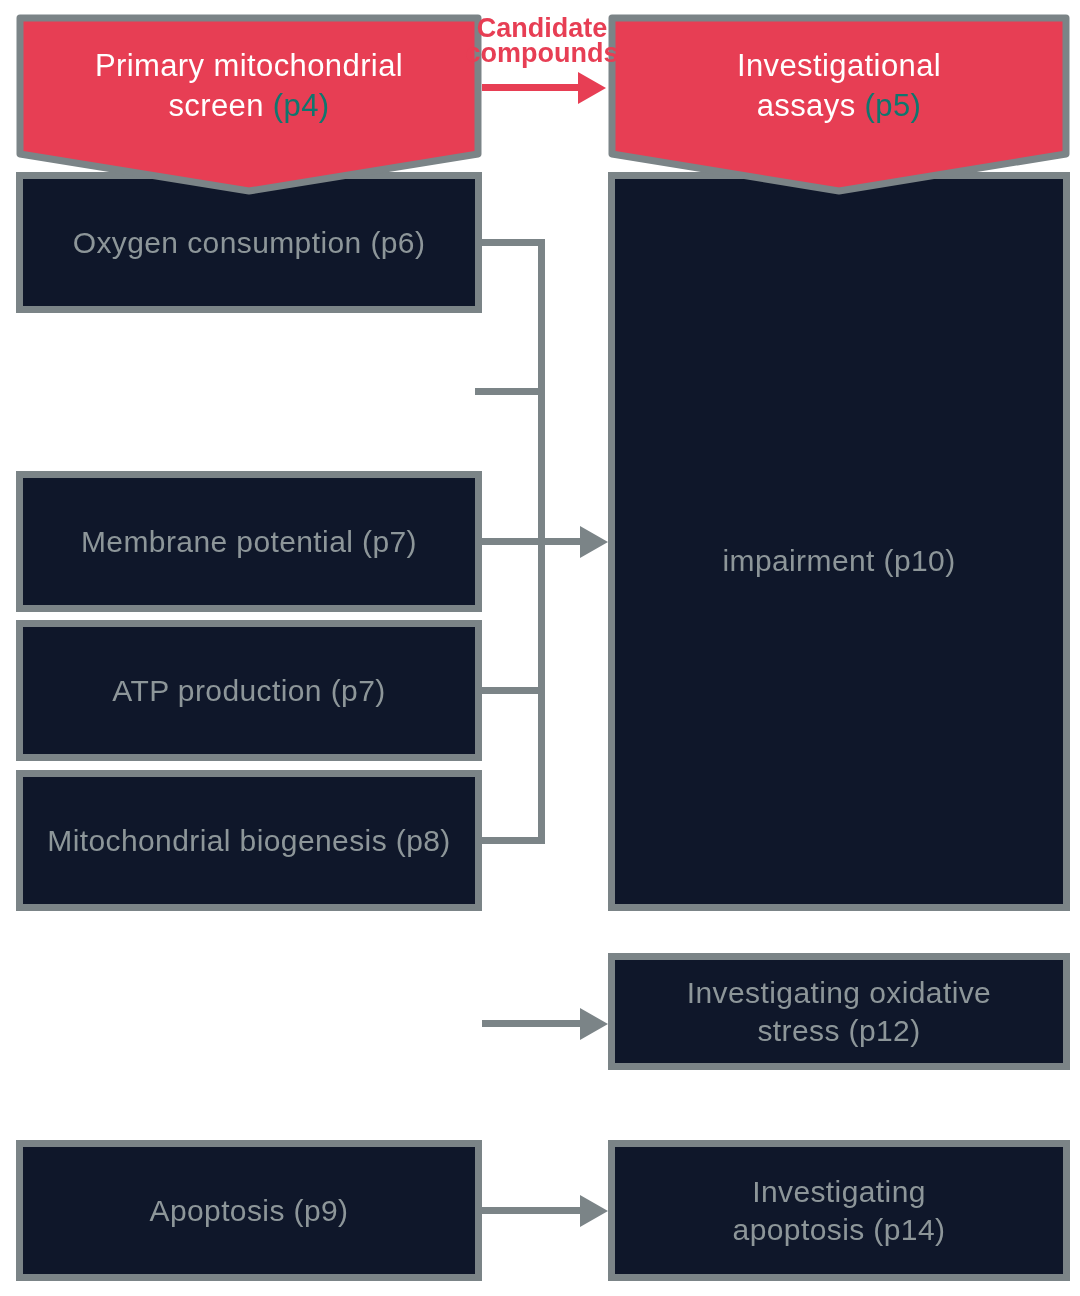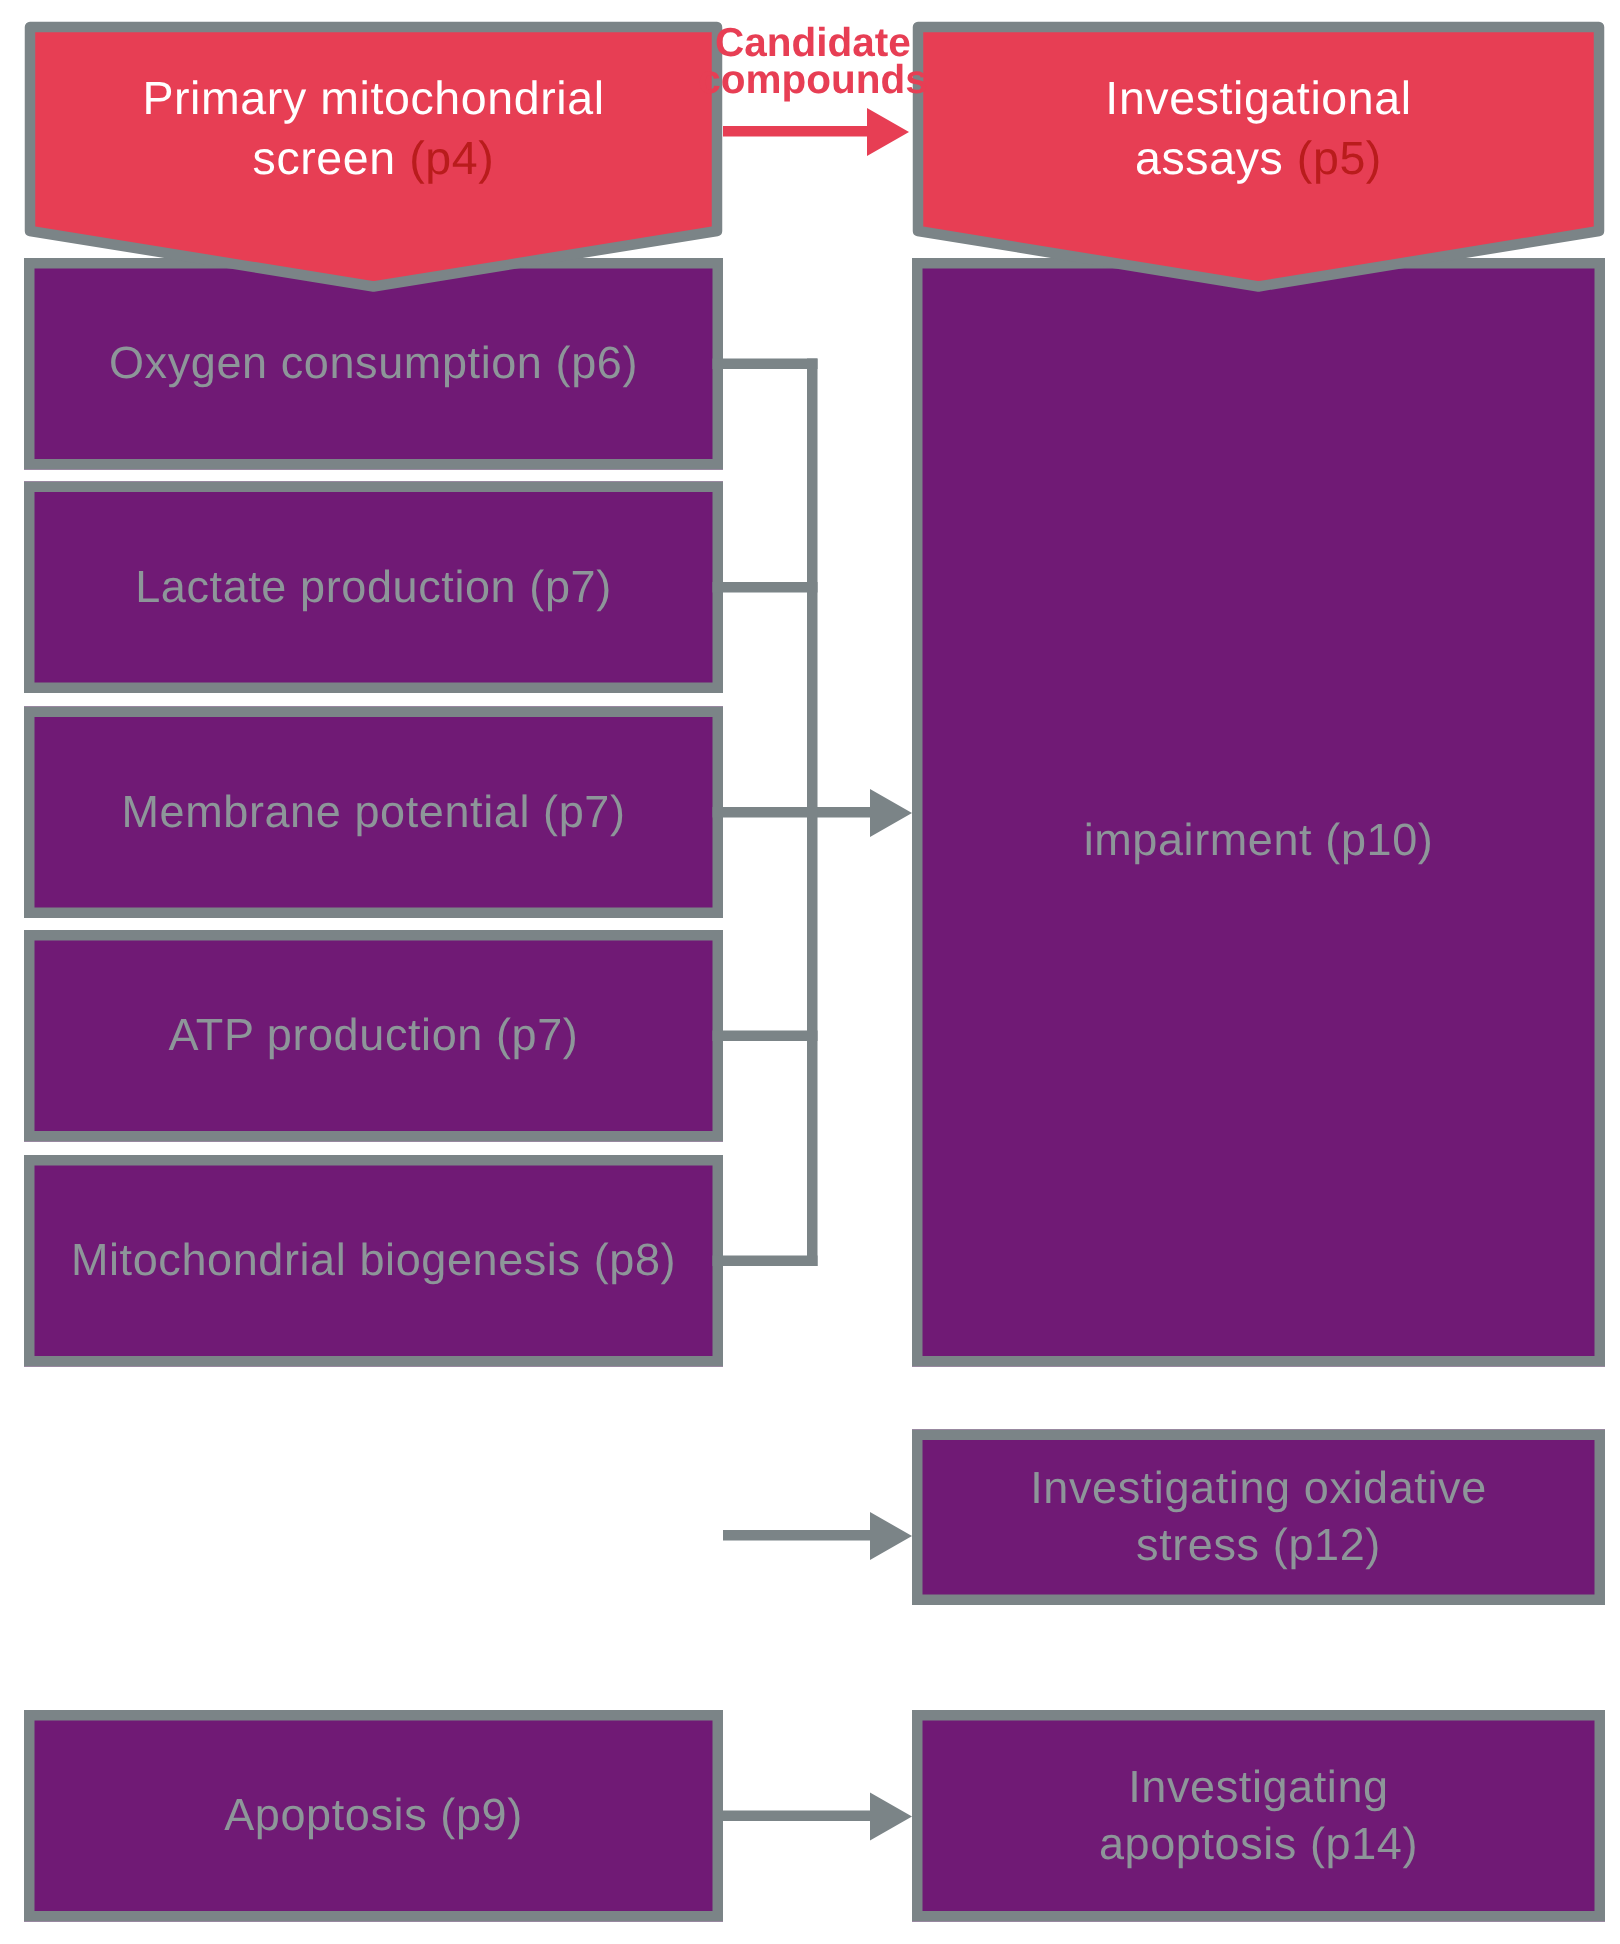--- a/index.html
+++ b/index.html
@@ -9,21 +9,21 @@
     height:1296px;
     background:#ffffff;
     font-family:"Liberation Sans", sans-serif;
     overflow:hidden;
   }
   
   .box {
     position:absolute;
     box-sizing:border-box;
     border:7px solid #7b8487;
-    background:#701a75;
+    background:#0f172a;
     display:flex;
     align-items:center;
     justify-content:center;
     text-align:center;
     color:#8d9699;
     font-size:30px;
     line-height:38px;
     letter-spacing:0.4px;
     z-index:1;
   }
@@ -33,21 +33,21 @@
   
   .banner { position:absolute; top:14px; height:182px; z-index:3; }
   .banner svg { position:absolute; left:0; top:0; width:100%; height:100%; display:block; }
   .banner-text {
     position:absolute; left:0; right:0; top:0; height:144px;
     display:flex; align-items:center; justify-content:center;
     text-align:center;
     color:#ffffff; font-weight:normal;
     font-size:31px; line-height:40px; letter-spacing:0.4px;
   }
-  .page-ref { color:#b91c1c; }
+  .page-ref { color:#0f766e; }
 
   
   .hline, .vline { position:absolute; background:#7b8487; z-index:2; }
   .hline { height:7px; }
   .vline { width:7px; }
   .hline.red { background:#e73e54; }
   .arrowhead {
     position:absolute; width:0; height:0; z-index:2;
     border-top:16px solid transparent;
     border-bottom:16px solid transparent;
@@ -95,23 +95,20 @@
     </div>
   </div>
 
   <div class="candidate-label">Candidate compounds</div>
   <div class="hline red" style="left:482px; top:84px; width:98px;"></div>
   <div class="arrowhead red" style="left:578px; top:72px;"></div>
 
   <div class="box col-left" style="top:172px; height:141px;">
     <span>Oxygen consumption (p6)</span>
   </div>
-  <div class="box col-left" style="top:321px; height:141px;">
-    <span>Lactate production (p7)</span>
-  </div>
   <div class="box col-left" style="top:471px; height:141px;">
     <span>Membrane potential (p7)</span>
   </div>
   <div class="box col-left" style="top:620px; height:141px;">
     <span>ATP production (p7)</span>
   </div>
   <div class="box col-left" style="top:770px; height:141px;">
     <span>Mitochondrial biogenesis (p8)</span>
   </div>
 

